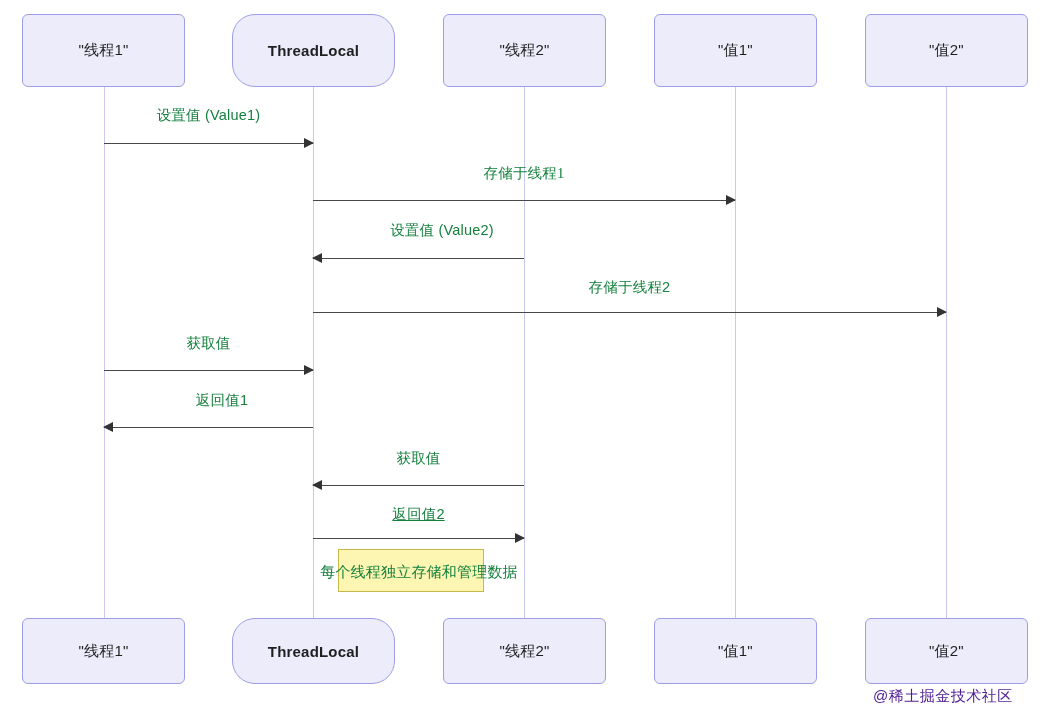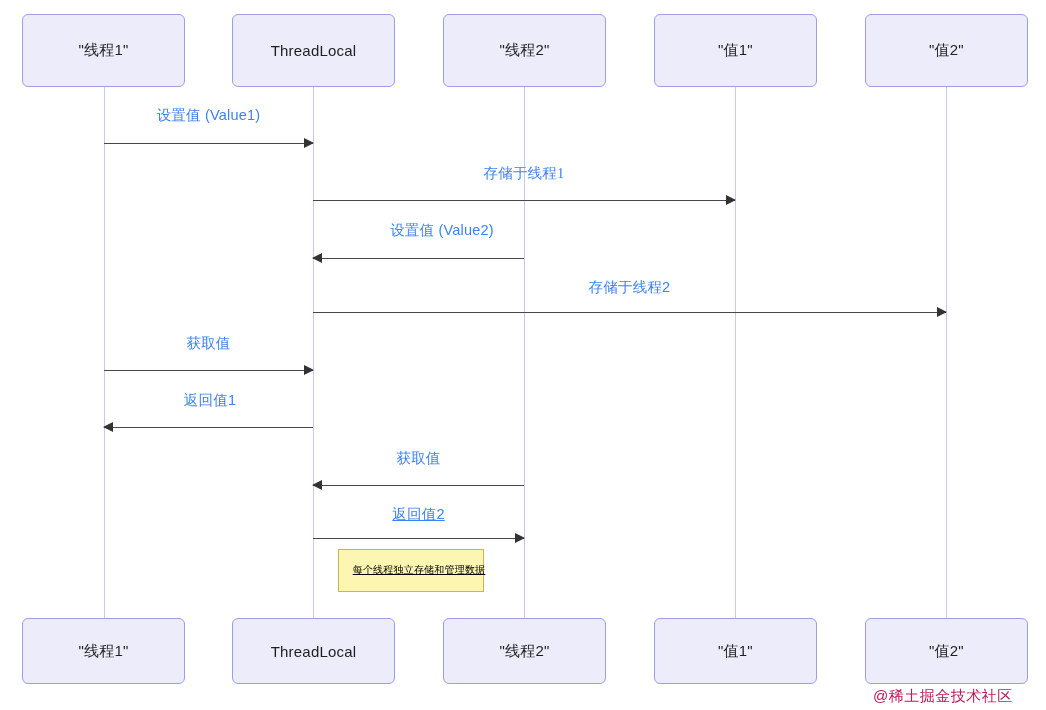--- a/index.html
+++ b/index.html
@@ -20,21 +20,21 @@
     border:1px solid #9D9DE8;
     border-radius:6px;
     display:flex;
     align-items:center;
     justify-content:center;
     color:#1f1f1f;
     font-size:15px;
     letter-spacing:.2px;
     white-space:nowrap;
   }
-  .actor-box.tl{font-weight:400;}
+  .actor-box.tl{font-weight:700;border-radius:23px;}
 
   
   .lifeline{
     position:absolute;
     width:1px;
     background:#C9C9F0;
   }
 
   
   .msg{position:absolute;height:0;}
@@ -50,49 +50,48 @@
     width:0;height:0;
     border-top:5.5px solid transparent;
     border-bottom:5.5px solid transparent;
   }
   .msg.right .head{right:-1px;border-left:10px solid #333333;}
   .msg.left  .head{left:-1px; border-right:10px solid #333333;}
 
   .msg-label{
     position:absolute;
     font-size:14.5px;
-    color:#3b82f6;
+    color:#15803d;
     white-space:nowrap;
     transform:translateX(-50%);
     letter-spacing:.2px;
     text-align:right;
   }
 
   
   .note-box{
     position:absolute;
     box-sizing:border-box;
     background:#FDF6B2;
     border:1px solid #C8B84A;
   }
   .note-text{
     position:absolute;
-    font-size:10px;
-    color:#000000;
+    font-size:15px;
+    color:#15803d;
     white-space:nowrap;
     transform:translateX(-50%);
     letter-spacing:.2px;
-    text-decoration:underline;
   }
 
   
   .watermark{
     position:absolute;
     font-size:15px;
-    color:#be185d;
+    color:#4c1d95;
     white-space:nowrap;
     letter-spacing:.5px;
   }
 </style>
 </head>
 <body>
 
 <div id="stage">
 
   <div id="lifelines">
@@ -144,21 +143,21 @@
       <div class="msg-label" style="left: 629.5px; top: 278px;">存储于线程2</div>
       <div class="msg right" style="left: 104px; top: 370px; width: 209px;">
         <div class="line"></div>
         <div class="head"></div>
       </div>
       <div class="msg-label" style="left: 208.5px; top: 334px;">获取值</div>
       <div class="msg left" style="left: 104px; top: 427px; width: 209px;">
         <div class="line"></div>
         <div class="head"></div>
       </div>
-      <div class="msg-label" style="left: 210px; top: 391px;">返回值1</div>
+      <div class="msg-label" style="left: 222px; top: 391px;">返回值1</div>
       <div class="msg left" style="left: 313px; top: 485px; width: 211px;">
         <div class="line"></div>
         <div class="head"></div>
       </div>
       <div class="msg-label" style="left: 418.5px; top: 449px;">获取值</div>
       <div class="msg right" style="left: 313px; top: 538px; width: 211px;">
         <div class="line"></div>
         <div class="head"></div>
       </div>
       <div class="msg-label" style="left: 418.5px; top: 505px; text-decoration: underline;">返回值2</div>

